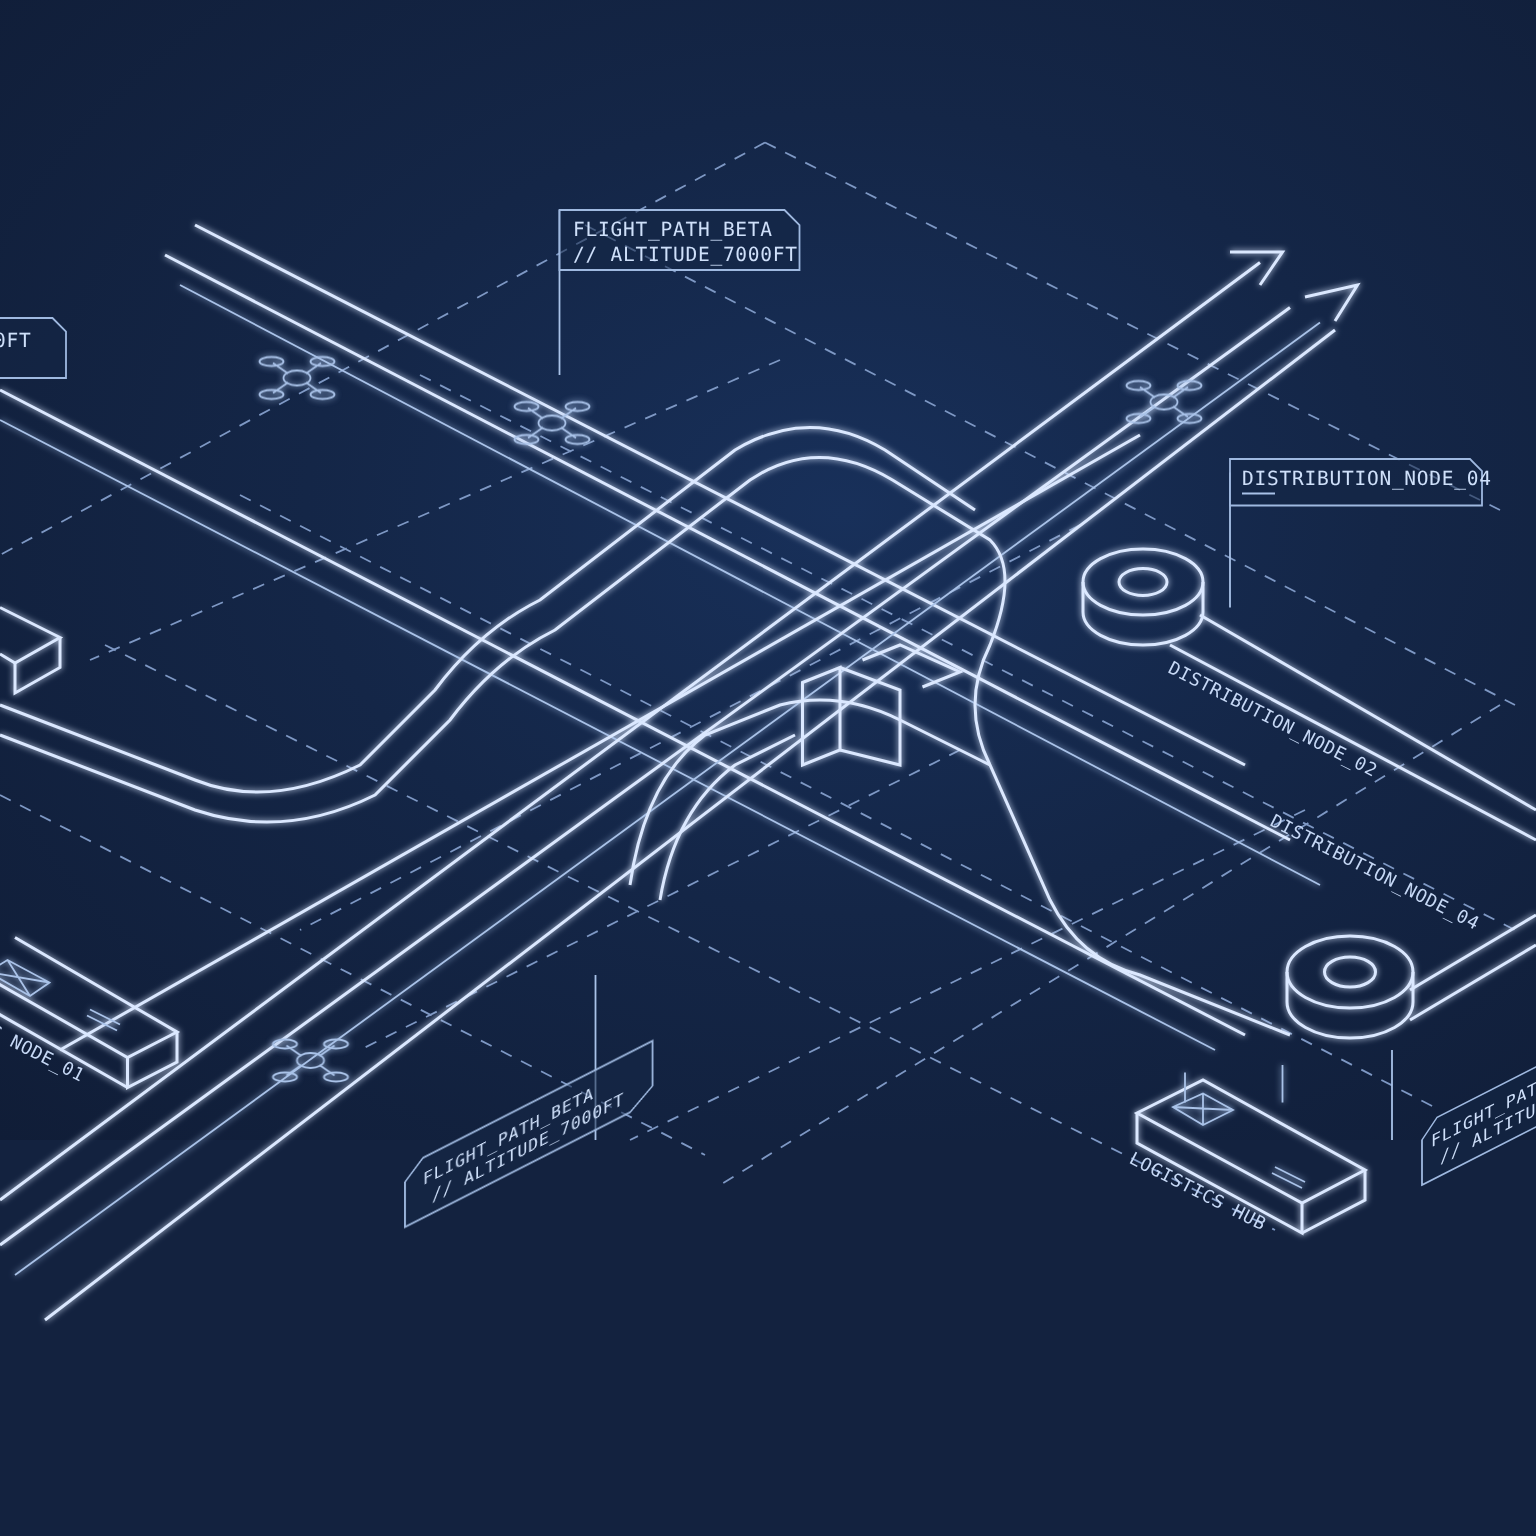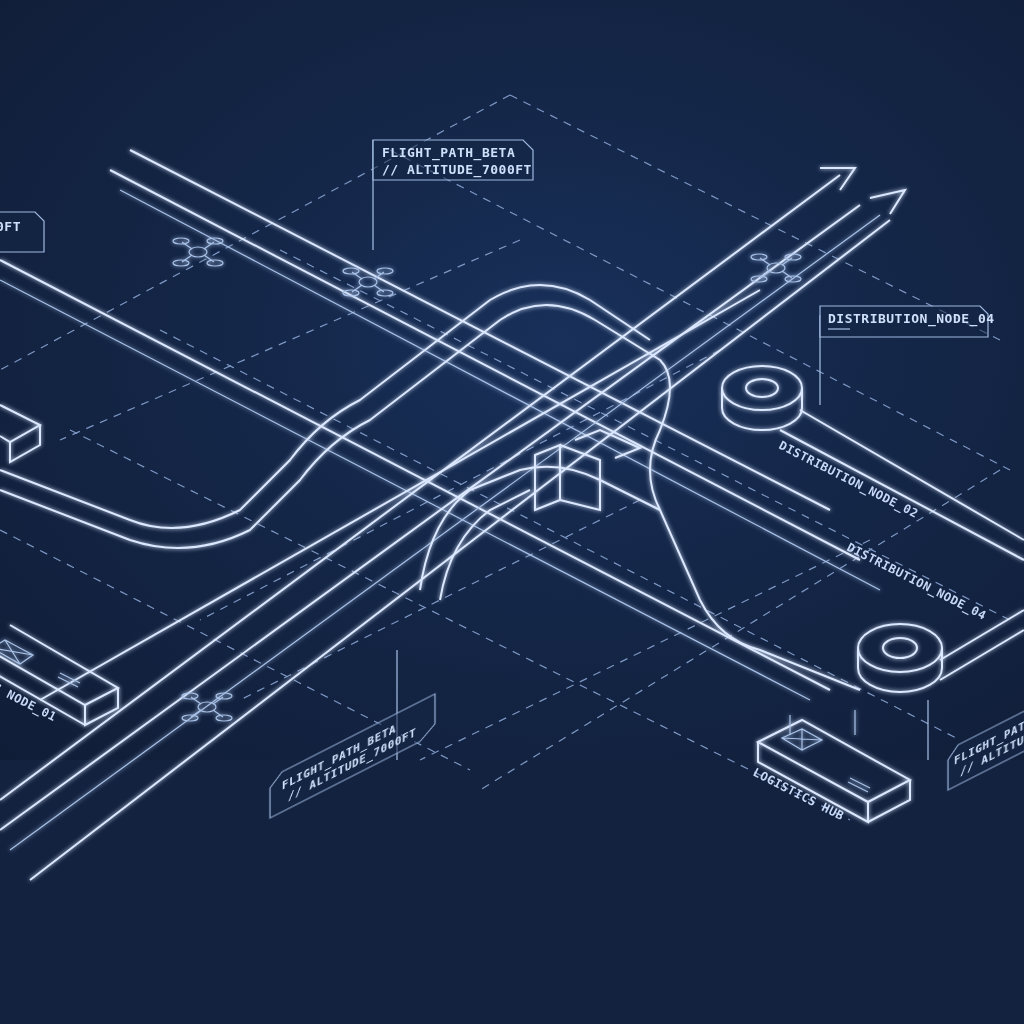--- a/index.html
+++ b/index.html
@@ -8,21 +8,20 @@
       width: 1024px;
       height: 1024px;
       overflow: hidden;
       background: #13223f;
     }
     #stage {
       position: relative;
       width: 1024px;
       height: 760px;
       background: radial-gradient(ellipse at 55% 45%, #18305a 0%, #142647 45%, #101d37 100%);
-      font-weight: bold;
     }
     svg { position: absolute; left: 0; top: 0; }
     .line { stroke: #dbe8ff; fill: none; stroke-width: 2; }
     .line-thin { stroke: #a9c2e8; fill: none; stroke-width: 1.2; }
     .dash { stroke: #7e98c4; fill: none; stroke-width: 1.2; stroke-dasharray: 8 7; }
     .glow { filter: url(#glow); }
     .label-text {
       font-family: "DejaVu Sans Mono", monospace;
       fill: #cfe0fa;
       font-size: 13px;

